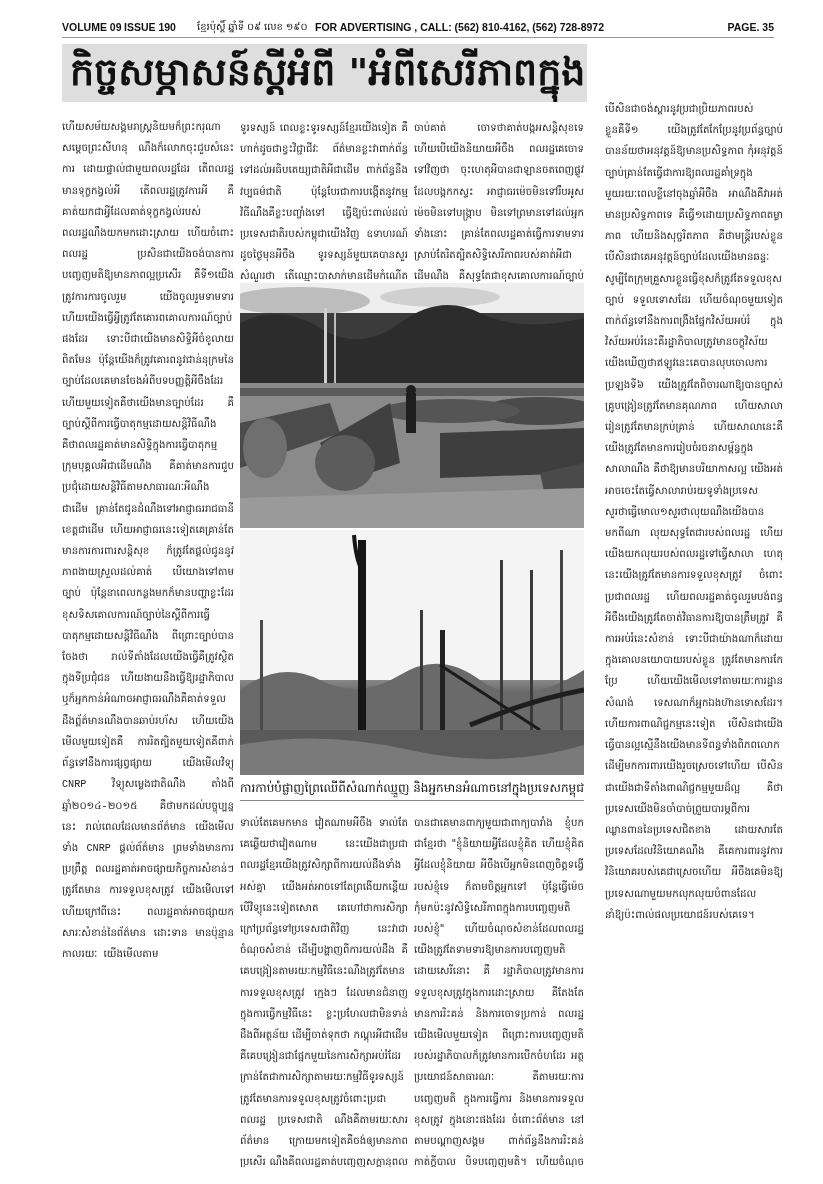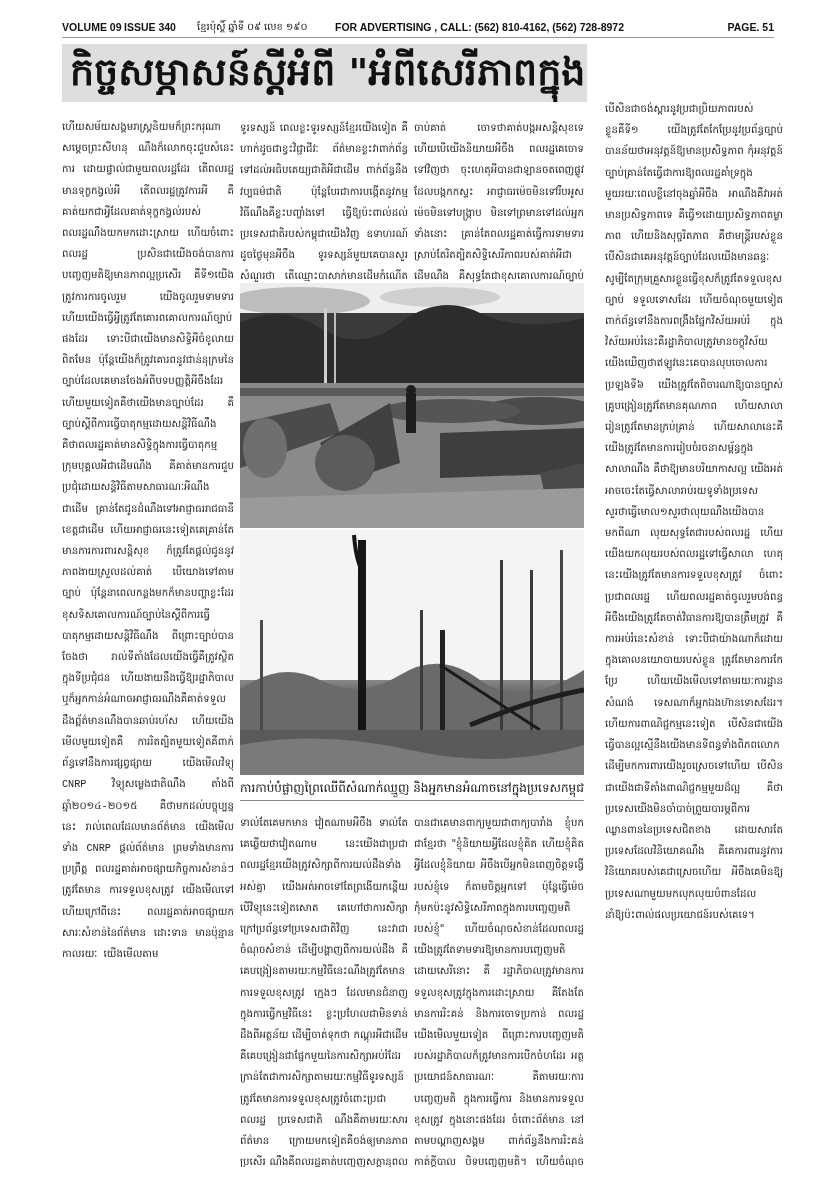--- a/index.html
+++ b/index.html
@@ -4,21 +4,21 @@
 <style>
   html, body { margin: 0; padding: 0; background: #ffffff; }
   body { width: 823px; height: 1184px; position: relative; overflow: hidden;
          font-family: "DejaVu Sans", "Liberation Sans", sans-serif; color: #1a1a1a; }
   .header { position: absolute; left: 62px; top: 18px; width: 712px; height: 18px;
             display: flex; align-items: center; font-family: "Liberation Sans", sans-serif;
             font-weight: bold; font-size: 10.5px; color: #111; }
   .header .h-vol { position: absolute; left: 0; }
   .header .h-issue { position: absolute; left: 62px; }
   .header .h-khmer { position: absolute; left: 135px; font-weight: normal; font-size: 10px; }
-  .header .h-ad { position: absolute; left: 253px; margin-left: 20px; }
+  .header .h-ad { position: absolute; left: 253px; }
   .header .h-page { position: absolute; right: 0; }
   .rule-top { position: absolute; left: 62px; top: 37px; width: 712px; height: 1px; background: #999; }
 
   .headline-box { position: absolute; left: 62px; top: 44px; width: 525px; height: 58px;
                   background: #dedede; overflow: hidden; }
   .headline { position: absolute; left: 8px; top: 2px; font-size: 38px; font-weight: bold;
               color: #111; white-space: nowrap; letter-spacing: 0px; line-height: 52px;
               font-family: "DejaVu Serif", serif; }
 
   .col { position: absolute; font-size: 10.2px; line-height: 21.2px; color: #222;
@@ -38,24 +38,24 @@
 
   .caption { position: absolute; left: 240px; top: 778px; width: 344px; height: 20px;
              text-align: right; font-size: 12px; line-height: 20px; color: #111; white-space: nowrap; overflow: hidden; }
   .caption-rule { position: absolute; left: 240px; top: 800px; width: 344px; height: 1px; background: #888; }
 </style>
 </head>
 <body>
 
 <div class="header">
   <span class="h-vol">VOLUME 09</span>
-  <span class="h-issue">ISSUE 340</span>
+  <span class="h-issue">ISSUE 190</span>
   <span class="h-khmer">ខ្មែរប៉ុស្តិ៍ ឆ្នាំទី ០៩ លេខ ១៩០</span>
   <span class="h-ad">FOR ADVERTISING ,  CALL: (562) 810-4162, (562) 728-8972</span>
-  <span class="h-page">PAGE. 51</span>
+  <span class="h-page">PAGE. 35</span>
 </div>
 <div class="rule-top"></div>
 
 <div class="headline-box">
   <div class="headline">កិច្ចសម្ភាសន៍ស្តីអំពី "អំពីសេរីភាពក្នុងការ...</div>
 </div>
 
 <div class="col col-left">
   <p>ហើយសម័យសង្គមរាស្ត្រនិយមក៏ព្រះករុណា សម្តេចព្រះសីហនុ ណឹងក៏លោកចុះជួបសំនេះការ ដោយផ្ទាល់ជាមួយពលរដ្ឋដែរ តើពលរដ្ឋមានទុក្ខកង្វល់អី តើពលរដ្ឋត្រូវការអី គឺគាត់យកជាអ្វីដែលគាត់ទុក្ខកង្វល់របស់ពលរដ្ឋណឹងយកមកដោះស្រាយ ហើយចំពោះពលរដ្ឋ ប្រសិនជាយើងចង់បានការបញ្ចេញមតិឱ្យមានភាពល្អប្រសើរ គឺទី១យើងត្រូវការការចូលរួម យើងចូលរួមទាមទារ ហើយយើងធ្វើអ្វីត្រូវតែគោរពគោលការណ៍ច្បាប់ផងដែរ ទោះបីជាយើងមានសិទ្ធិអីចំខូលាយពិតមែន ប៉ុន្តែយើងក៏ត្រូវគោរពនូវជាន់នុក្រមនៃច្បាប់ដែលគេមានចែងអំពីបទបញ្ញត្តិអីចឹងដែរ ហើយមួយទៀតគឺថាយើងមានច្បាប់ដែរ គឺច្បាប់ស្តីពីការធ្វើបាតុកម្មដោយសន្តិវិធីណឹង គឺថាពលរដ្ឋគាត់មានសិទ្ធិក្នុងការធ្វើបាតុកម្ម ក្រុមបុគ្គលអីជាដើមណឹង គឺគាត់មានការជួបប្រជុំដោយសន្តិវិធីតាមសាធារណៈអីណឹងជាដើម គ្រាន់តែជូនដំណឹងទៅអាជ្ញាធររាជធានីខេត្តជាដើម ហើយអាជ្ញាធរនេះទៀតគេគ្រាន់តែមានការការពារសន្តិសុខ ក៏ត្រូវតែផ្តល់ជូននូវភាពងាយស្រួលដល់គាត់ បើយោងទៅតាមច្បាប់ ប៉ុន្តែនាពេលកន្លងមកក៏មានបញ្ហាខ្លះដែរ ខុសទិសគោលការណ៍ច្បាប់នៃស្តីពីការធ្វើបាតុកម្មដោយសន្តិវិធីណឹង ពីព្រោះច្បាប់បានចែងថា រាល់ទីតាំងដែលយើងធ្វើគឺត្រូវស្ថិតក្នុងទីប្រជុំជន ហើយងាយនឹងធ្វើឱ្យរដ្ឋាភិបាល ឬក៏អ្នកកាន់អំណាចអាជ្ញាធរណឹងគឺគាត់ទទួលដឹងព្ព័ត៌មានណឹងបានឆាប់រហ័ស ហើយយើងមើលមួយទៀតគឺ ការរិតត្បិតមួយទៀតគឺពាក់ព័ន្ធទៅនឹងការផ្សព្វផ្សាយ យើងមើលវិទ្យុ CNRP វិទ្យុសម្លេងជាតិណឹង តាំងពីឆ្នាំ២០១៤-២០១៥ គឺថាមកដល់បច្ចុប្បន្ន នេះ រាល់ពេលដែលមានព័ត៌មាន យើងមើលទាំង CNRP ផ្តល់ព័ត៌មាន ព្រមទាំងមានការប្រព្រឹត្ត ពលរដ្ឋគាត់អាចផ្សាយកិច្ចការសំខាន់ៗ ត្រូវតែមាន ការទទួលខុសត្រូវ យើងមើលទៅ ហើយក្រៅពីនេះ ពលរដ្ឋគាត់អាចផ្សាយកសារៈសំខាន់នៃព័ត៌មាន ដោះទាន មានប៉ុន្មានកាលរយៈ យើងមើលតាម</p>
 </div>

